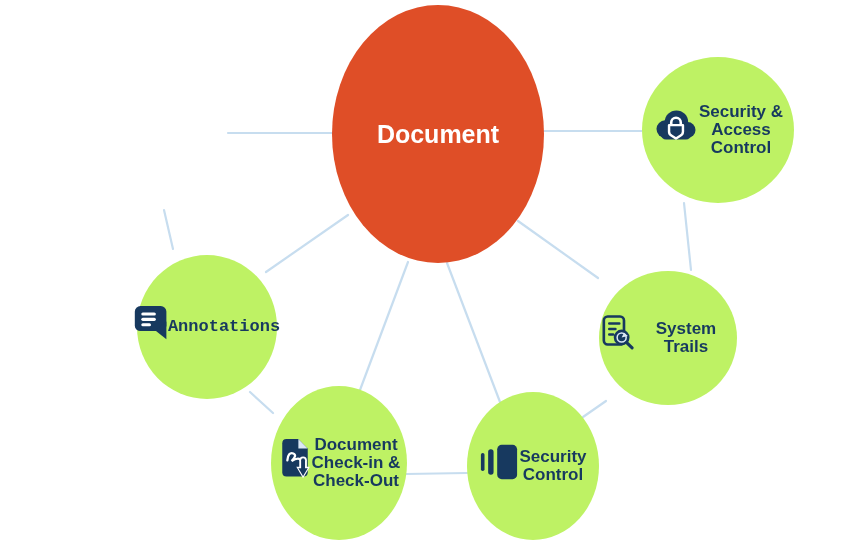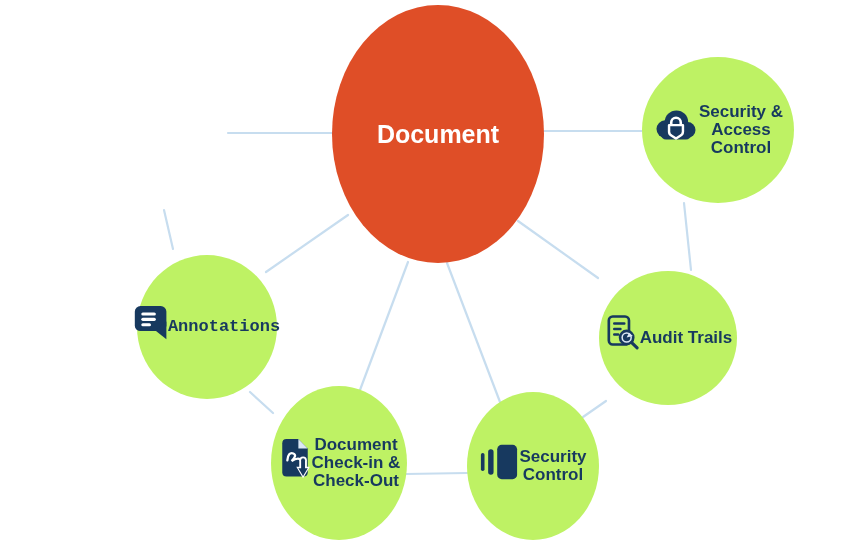--- a/index.html
+++ b/index.html
@@ -131,21 +131,21 @@
       <svg width="36" height="38" viewBox="0 0 46 49">
         <rect class="nv-st" x="6" y="2" width="26" height="36" rx="5" stroke-width="3.4"></rect>
         <path class="nv-st" d="M13 11 h13 M13 18 h8 M13 25 h5" stroke-width="3.2" stroke-linecap="round"></path>
         <circle cx="29" cy="29" r="8.5" fill="#dbe8f4" stroke="#17395f" stroke-width="3.4"></circle>
         <circle class="nv" cx="29" cy="29" r="4.8"></circle>
         <polygon points="29,29 32,23 37,27" fill="#dbe8f4"></polygon>
         <line x1="35.5" y1="35.5" x2="42.5" y2="42.5" stroke="#17395f" stroke-width="4" stroke-linecap="round"></line>
       </svg>
     </span>
     <div class="label">
-      <span>Audit Trails</span>
+      <span>System Trails</span>
     </div>
   </div>
 
   <div class="bubble" id="node-checkin">
     <span class="icon">
       <svg width="34" height="44" viewBox="0 0 40 51">
         <path class="nv" d="M5 7 q0 -5 5 -5 h14 l11 11 v28 q0 5 -5 5 H10 q-5 0 -5 -5 z"></path>
         <polygon points="24,2 35,13 24,13" fill="#dbe8f4"></polygon>
         <path class="wh-st" d="M11 27 q1 -10 7 -8 q5 2 -2 9 q9 -6 12 0" stroke-width="2.7" stroke-linecap="round"></path>
         <line x1="29.5" y1="27" x2="29.5" y2="37" stroke="#ffffff" stroke-width="9" stroke-linecap="round"></line>

